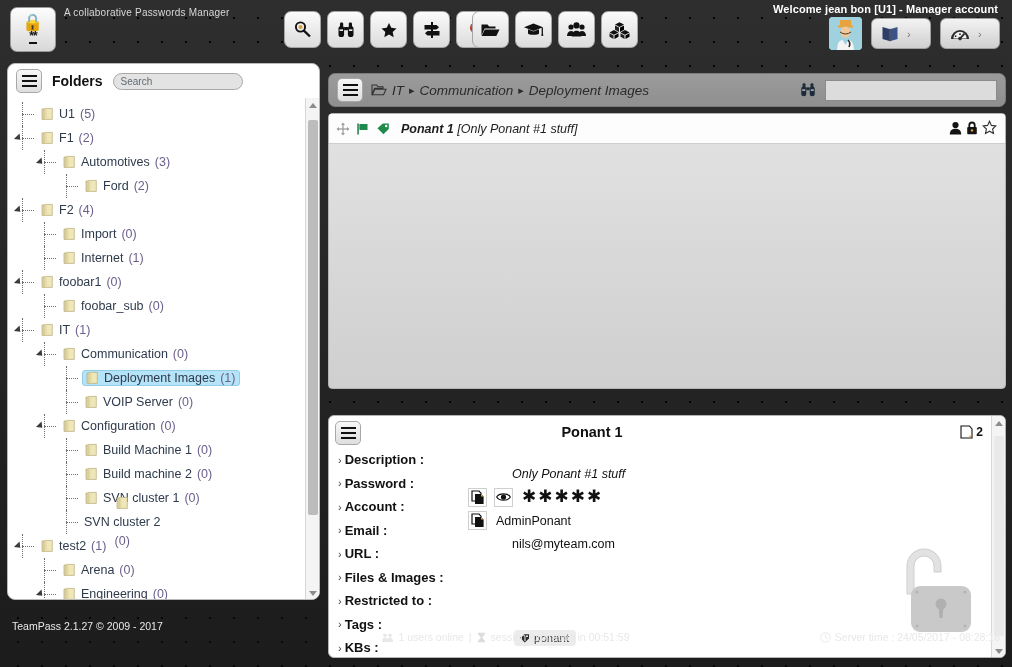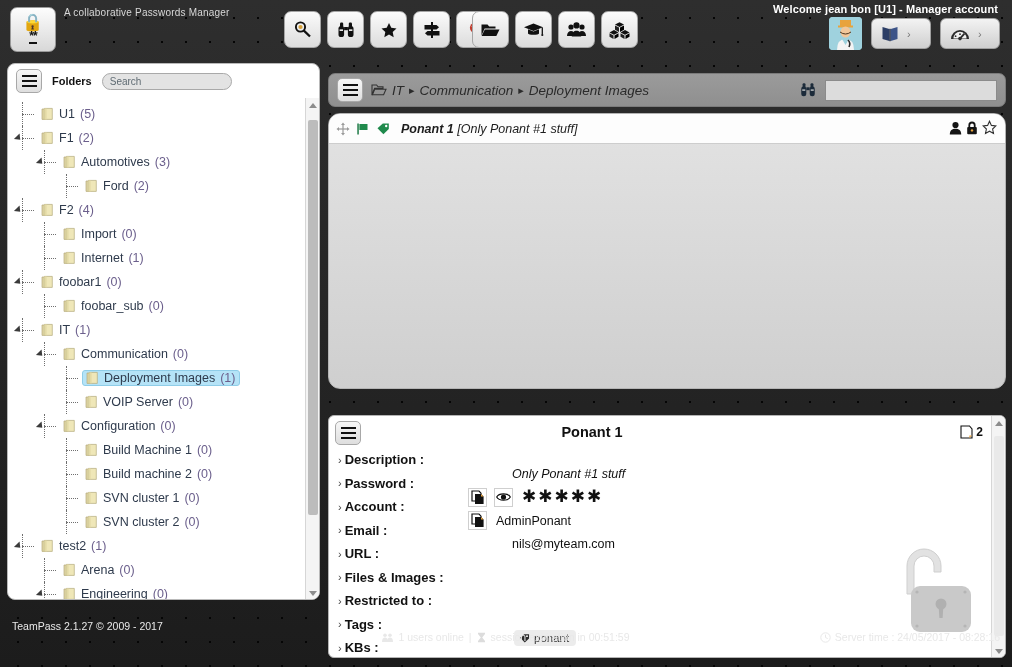--- a/index.html
+++ b/index.html
@@ -86,21 +86,21 @@
     display: flex; align-items: center; padding-left: 8px; gap: 10px;
   }
   .hamburger-btn {
     width: 26px; height: 24px; border-radius: 5px;
     background: linear-gradient(#f7f7f7, #dedede);
     border: 1px solid #a8a8a8;
     display: flex; flex-direction: column; align-items: center; justify-content: center;
     gap: 2.5px; cursor: pointer; flex: none;
   }
   .hamburger-btn i { display: block; width: 15px; height: 2.6px; background: #111; }
-  #folders-title { font-size: 11px; font-weight: bold; color: #111; }
+  #folders-title { font-size: 14px; font-weight: bold; color: #111; }
   #folder-search {
     width: 130px; height: 17px; border-radius: 9px;
     border: 1px solid #a9a9a9; background: #e3e3e3;
     font-size: 10px; color: #555; padding: 0 7px;
     font-family: "Liberation Sans", sans-serif;
   }
   #folder-search::placeholder { color: #5f6b73; }
 
   #tree-scroll {
     position: absolute; left: 0; top: 34px; width: 313px; height: 503px;
@@ -172,21 +172,21 @@
   }
   #crumb-text .sep { color: #2a2a2a; font-size: 11px; font-style: normal; }
   #crumb-search {
     width: 172px; height: 21px; border: 1px solid #8b8b8b; background: #dcdcdc;
     font-size: 11px; padding: 0 5px; font-family: "Liberation Sans", sans-serif;
   }
 
   #items-area {
     position: absolute; left: 0; top: 50px; width: 678px; height: 276px;
     background: linear-gradient(#fdfdfd 0px, #fdfdfd 4px, #e2e2e2 10px, #cfcfcf 100%);
-    border: 1px solid #b4b4b4; border-radius: 12px; overflow: hidden;
+    border: 1px solid #b4b4b4; border-radius: 4px; overflow: hidden;
   }
   .item-row {
     position: relative; height: 30px; background: #fdfdfd;
     border-bottom: 1px solid #cdcdcd;
     display: flex; align-items: center; padding: 0 9px 0 7px; gap: 6px;
   }
   .item-row .item-title {
     font-size: 12.5px; font-weight: bold; font-style: italic; color: #1d1d1d;
     margin-left: 5px;
   }
@@ -622,21 +622,21 @@
               <path d="M4.4 1.4 L12.3 1.4 L12.3 12.4 L4.4 12.4 Z" fill="#efe7b8" stroke="#b5ab7c" stroke-width="0.7"></path>
               <path d="M4.4 1.4 L6.6 1.4 L6.6 12.4 L4.4 12.4 Z" fill="#e3daa6"></path>
             </svg>
             <span class="tname">SVN cluster 1</span>
             <span class="tcount">(0)</span>
           </span>
         </div>
         <div class="tnode">
           <span class="tw-dots" style="left: 58px; top: 12px; width: 12px;"></span>
           <span class="tw-vline" style="left: 58px; top: 0px; height: 24px;"></span>
-          <span class="tlabel-wrap" style="margin-left: 74px;">
+          <span class="tlabel-wrap" style="margin-left: 74px; flex-direction: column;">
             <svg width="14" height="14" viewBox="0 0 14 14" class="folder-ico">
               <path d="M2 2 L5.6 2 L5.6 12.4 L2 12.4 Z" fill="#ddd3a2" stroke="#b5ab7c" stroke-width="0.7"></path>
               <path d="M4.4 1.4 L12.3 1.4 L12.3 12.4 L4.4 12.4 Z" fill="#efe7b8" stroke="#b5ab7c" stroke-width="0.7"></path>
               <path d="M4.4 1.4 L6.6 1.4 L6.6 12.4 L4.4 12.4 Z" fill="#e3daa6"></path>
             </svg>
             <span class="tname">SVN cluster 2</span>
             <span class="tcount">(0)</span>
           </span>
         </div>
         <div class="tnode">

